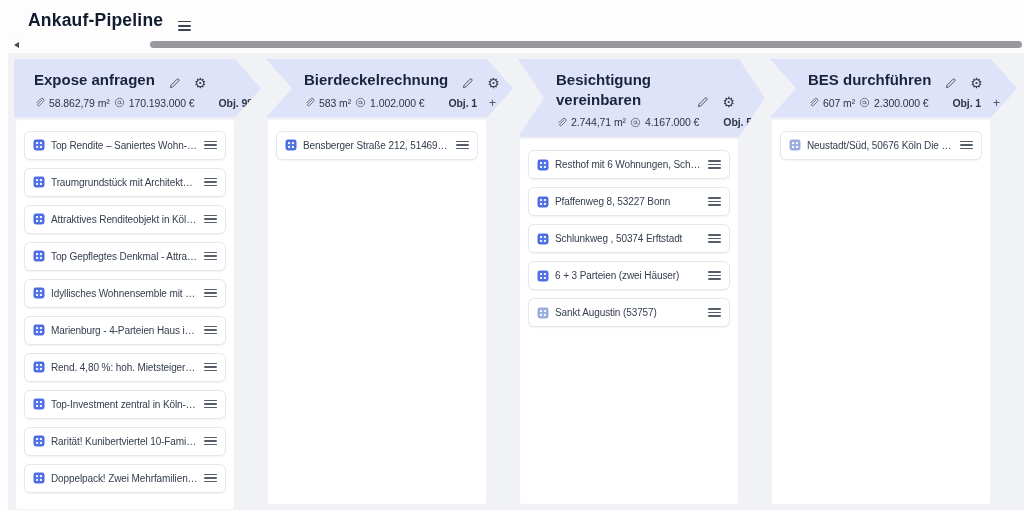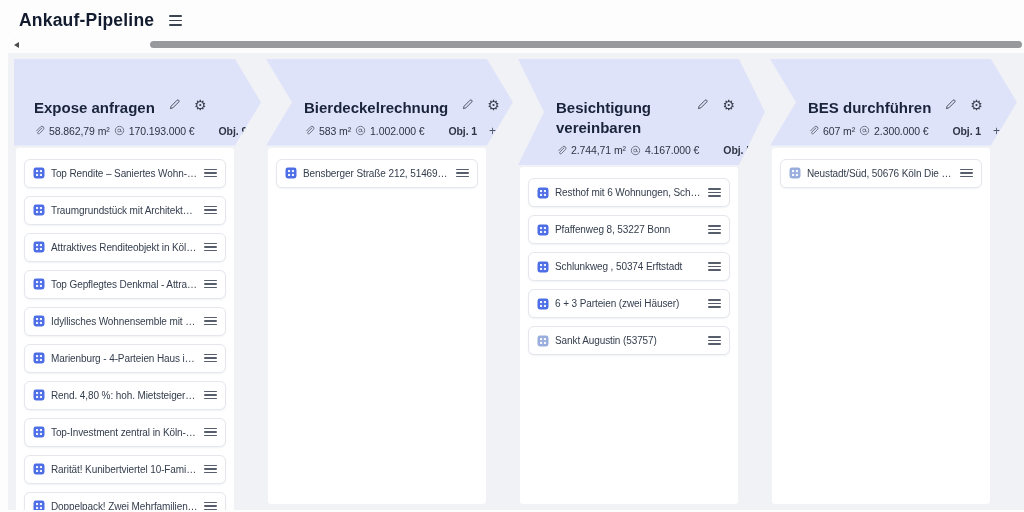--- a/index.html
+++ b/index.html
@@ -1,20 +1,20 @@
 <!DOCTYPE html>
 <html style="--header-bg: #dfe3fa; --board-bg: #f1f2f5; --card-icon-blue: #4e6ee5; --card-icon-muted: #9aaede; --scrollbar-color: #98999d;"><head>
 <meta charset="utf-8">
 <style>
   * { box-sizing: border-box; }
   html,body { width:1024px; height:512px; margin:0; overflow:hidden;
     font-family:"Liberation Sans", sans-serif; background:#fdfdfe; }
 
   
-  .app-header { display:flex; align-items:center; gap:15px; padding:10px 0 7px 19px; }
+  .app-header { display:flex; align-items:flex-end; gap:15px; padding:10px 0 7px 28px; }
   .page-title { margin:0; font-size:17.5px; font-weight:700; color:#121c2e; letter-spacing:.2px; }
 
   .hamburger { display:inline-flex; flex-direction:column; gap:2.5px; cursor:pointer; }
   .hamburger i { display:block; width:13px; height:1.8px; background:#3c4452; border-radius:1px; }
   .hamburger.sm { gap:2.2px; margin-left:auto; }
   .hamburger.sm i { width:13px; height:1.5px; background:#555e6a; }
 
   
   .board { margin-left:8px; height:472px; background:var(--board-bg,#f1f2f5);
     border-top-left-radius:10px; position:relative; overflow:hidden; }
@@ -27,21 +27,21 @@
 
   .columns { display:flex; padding:6px 0 0 6px; height:calc(100% - 21px); }
   .column { flex:none; width:247px; margin-right:5px; display:flex; flex-direction:column; }
 
   
   .col-header { flex:none; background:var(--header-bg,#dfe3fa); padding:11px 30px 9px 38px;
     clip-path:polygon(0 0, calc(100% - 26px) 0, 100% 50%, calc(100% - 26px) 100%, 0 100%, 26px 50%); }
   .col-header.first { padding-left:20px;
     clip-path:polygon(0 0, calc(100% - 26px) 0, 100% 50%, calc(100% - 26px) 100%, 0 100%); }
 
-  .title-row { display:flex; align-items:flex-start; gap:13px;margin-top:28px; }
+  .title-row { display:flex; align-items:flex-end; gap:13px; }
   .col-title { font-size:15px; font-weight:700; color:#19243a; line-height:1.3; }
   .icon-btn { display:inline-flex; color:#39414f; cursor:pointer; flex:none; }
   .gear-glyph { font-family:"DejaVu Sans", sans-serif; font-size:14px; line-height:1; }
 
   .stats-row { display:flex; align-items:center; gap:4px; margin-top:7px;
     font-size:10.5px; color:#2d3543; white-space:nowrap; }
   .stat-icon { display:inline-flex; color:#5d6675; flex:none; }
   .stat { letter-spacing:-.1px; }
   .stat.objs { font-weight:700; margin-left:20px; }
   .add-btn { background:none; border:none; padding:0; margin-left:8px; cursor:pointer;

